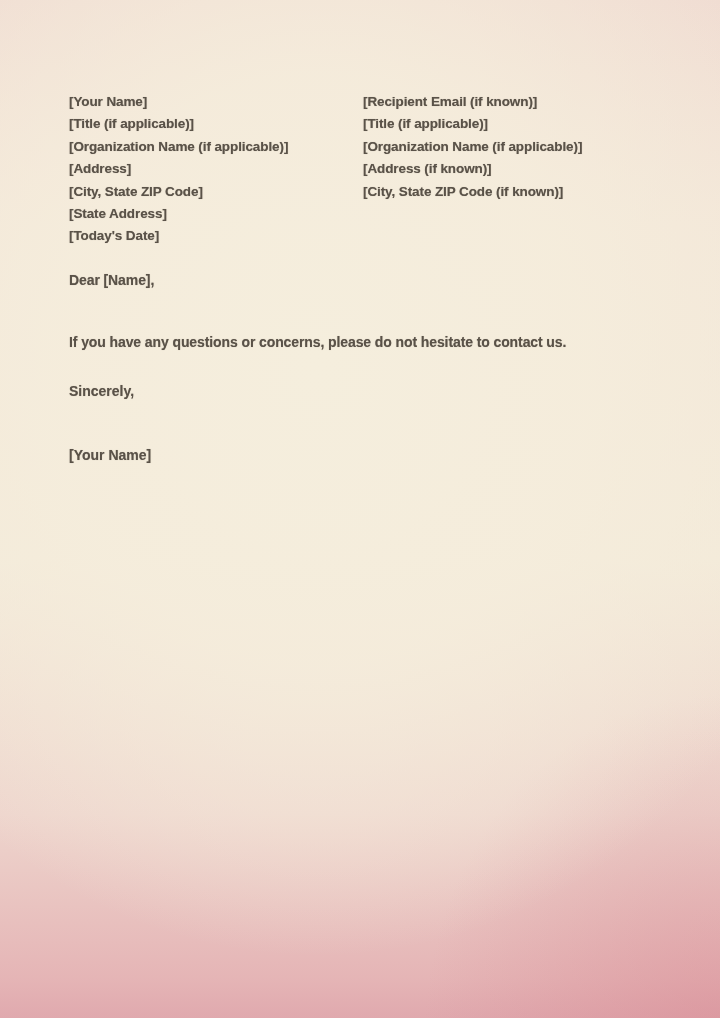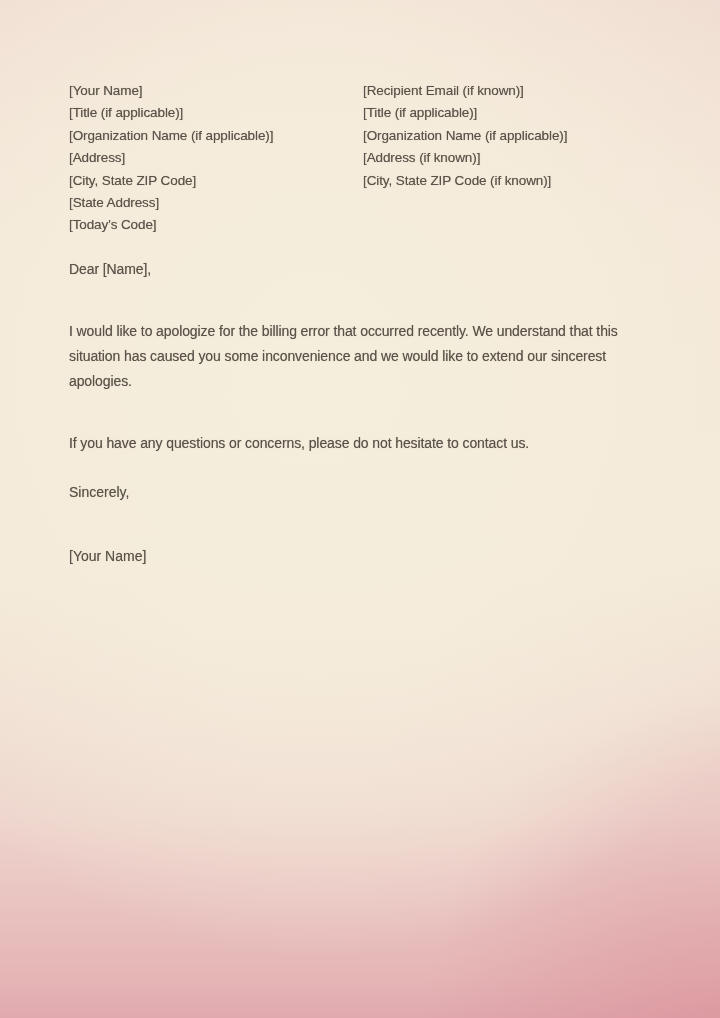--- a/index.html
+++ b/index.html
@@ -17,22 +17,23 @@
     
     background:
       radial-gradient(ellipse 75% 58% at 44% 36%, #f5eedd 0%, rgba(245,237,220,0.85) 50%, rgba(245,237,220,0) 100%),
       radial-gradient(ellipse 55% 45% at 100% 102%, rgba(214,133,144,0.45) 0%, rgba(214,133,144,0) 75%),
       linear-gradient(to bottom, #f0dcd2 0%, #f3e6d8 22%, #f3ead9 55%, #eed5cd 80%, #e5b5b6 96%, #e0a9ae 100%);
     color: #5a5248;
   }
   .content {
     position: absolute;
     left: 69px;
-    top: 80px;
+    top: 91px;
     width: 592px;
+    font-weight: bold;
   }
   .address-row {
     display: flex;
     flex-direction: row;
   }
   .address-block {
     font-size: 13.5px;
     line-height: 22.4px;
     letter-spacing: -0.1px;
   }
@@ -71,33 +72,32 @@
   <div class="content soft">
 
     <div class="address-row">
       <div class="address-block sender-block">
         <div>[Your Name]</div>
         <div>[Title (if applicable)]</div>
         <div>[Organization Name (if applicable)]</div>
         <div>[Address]</div>
         <div>[City, State ZIP Code]</div>
         <div>[State Address]</div>
-        <div>[Today's Code]</div>
+        <div>[Today's Date]</div>
       </div>
       <div class="address-block recipient-block">
         <div>[Recipient Email (if known)]</div>
         <div>[Title (if applicable)]</div>
         <div>[Organization Name (if applicable)]</div>
         <div>[Address (if known)]</div>
         <div>[City, State ZIP Code (if known)]</div>
       </div>
     </div>
 
     <div class="salutation">Dear [Name],</div>
 
-    <div class="paragraph">I would like to apologize for the billing error that occurred recently. We understand that this situation has caused you some inconvenience and we would like to extend our sincerest apologies.</div>
     <div class="paragraph">If you have any questions or concerns, please do not hesitate to contact us.</div>
 
     <div class="closing">Sincerely,</div>
     <div class="signature">[Your Name]</div>
 
   </div>
 </div>
 
 </body></html>

